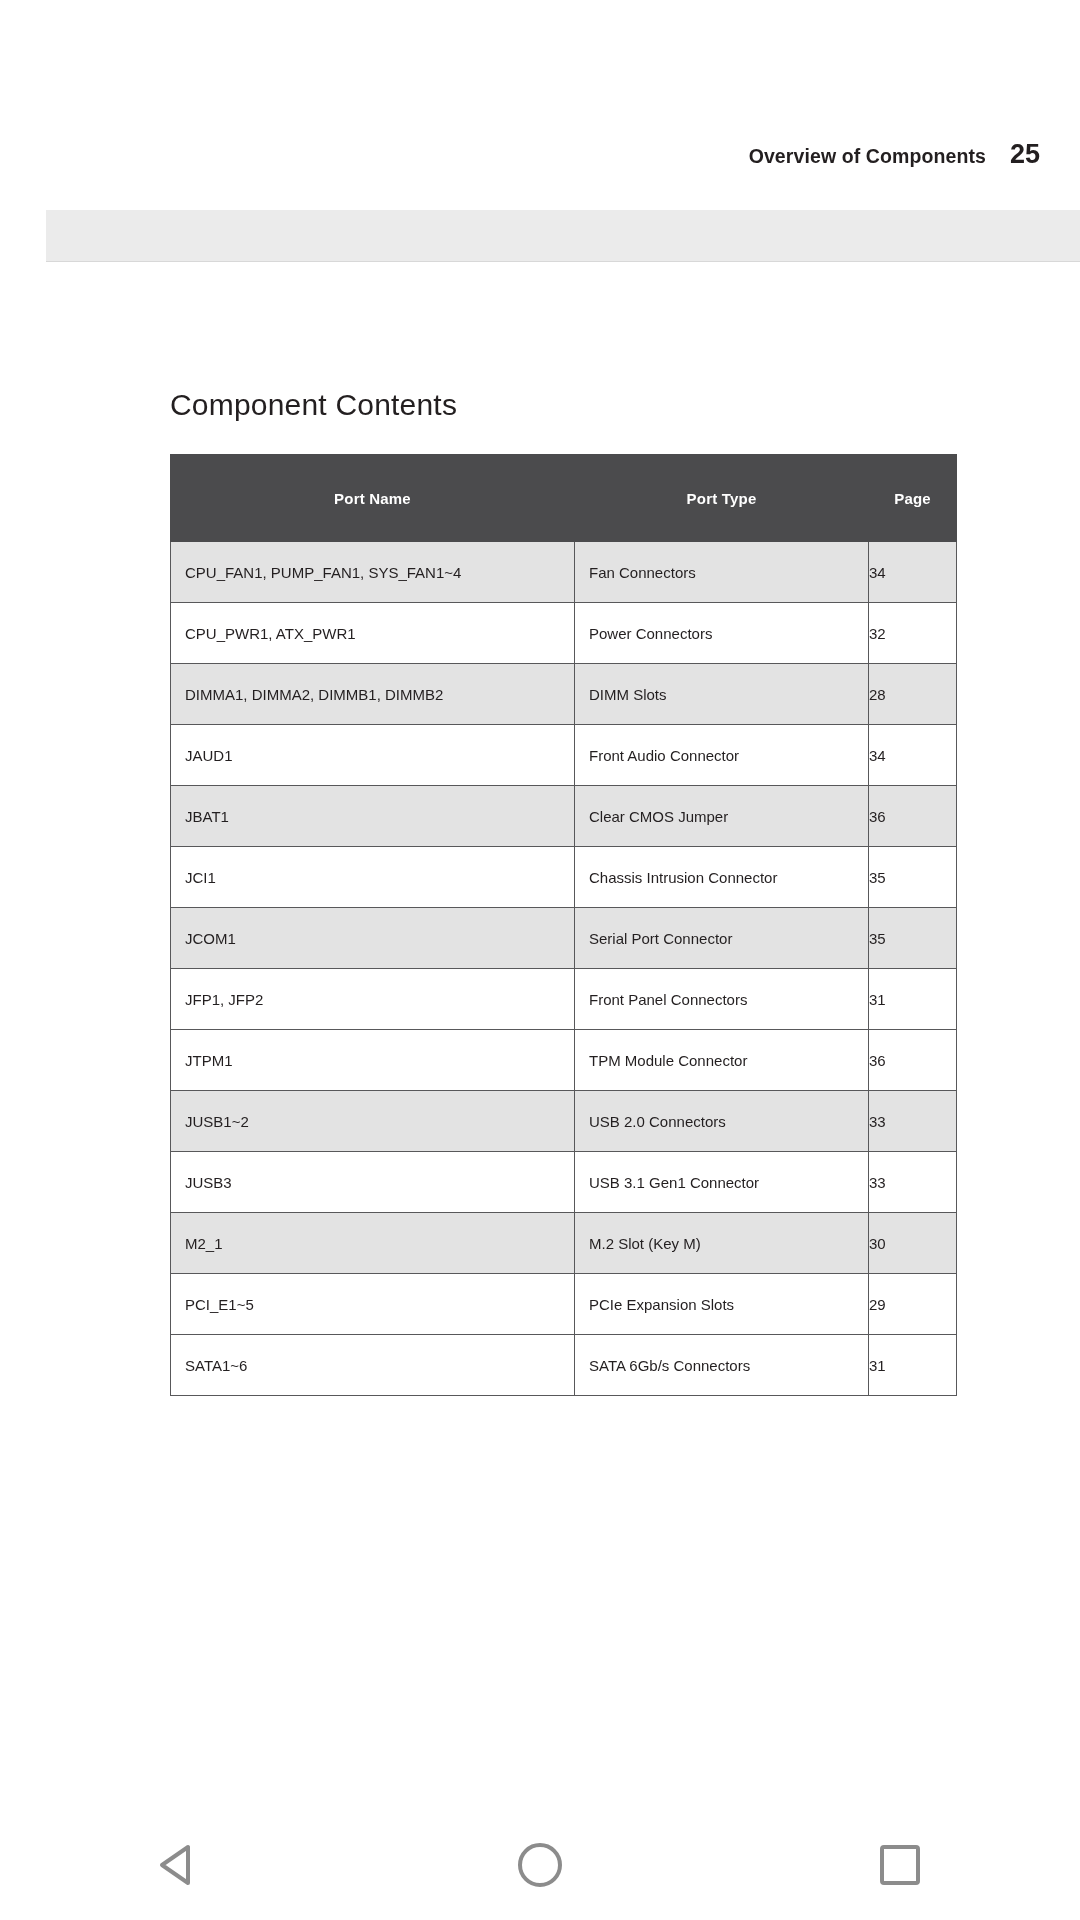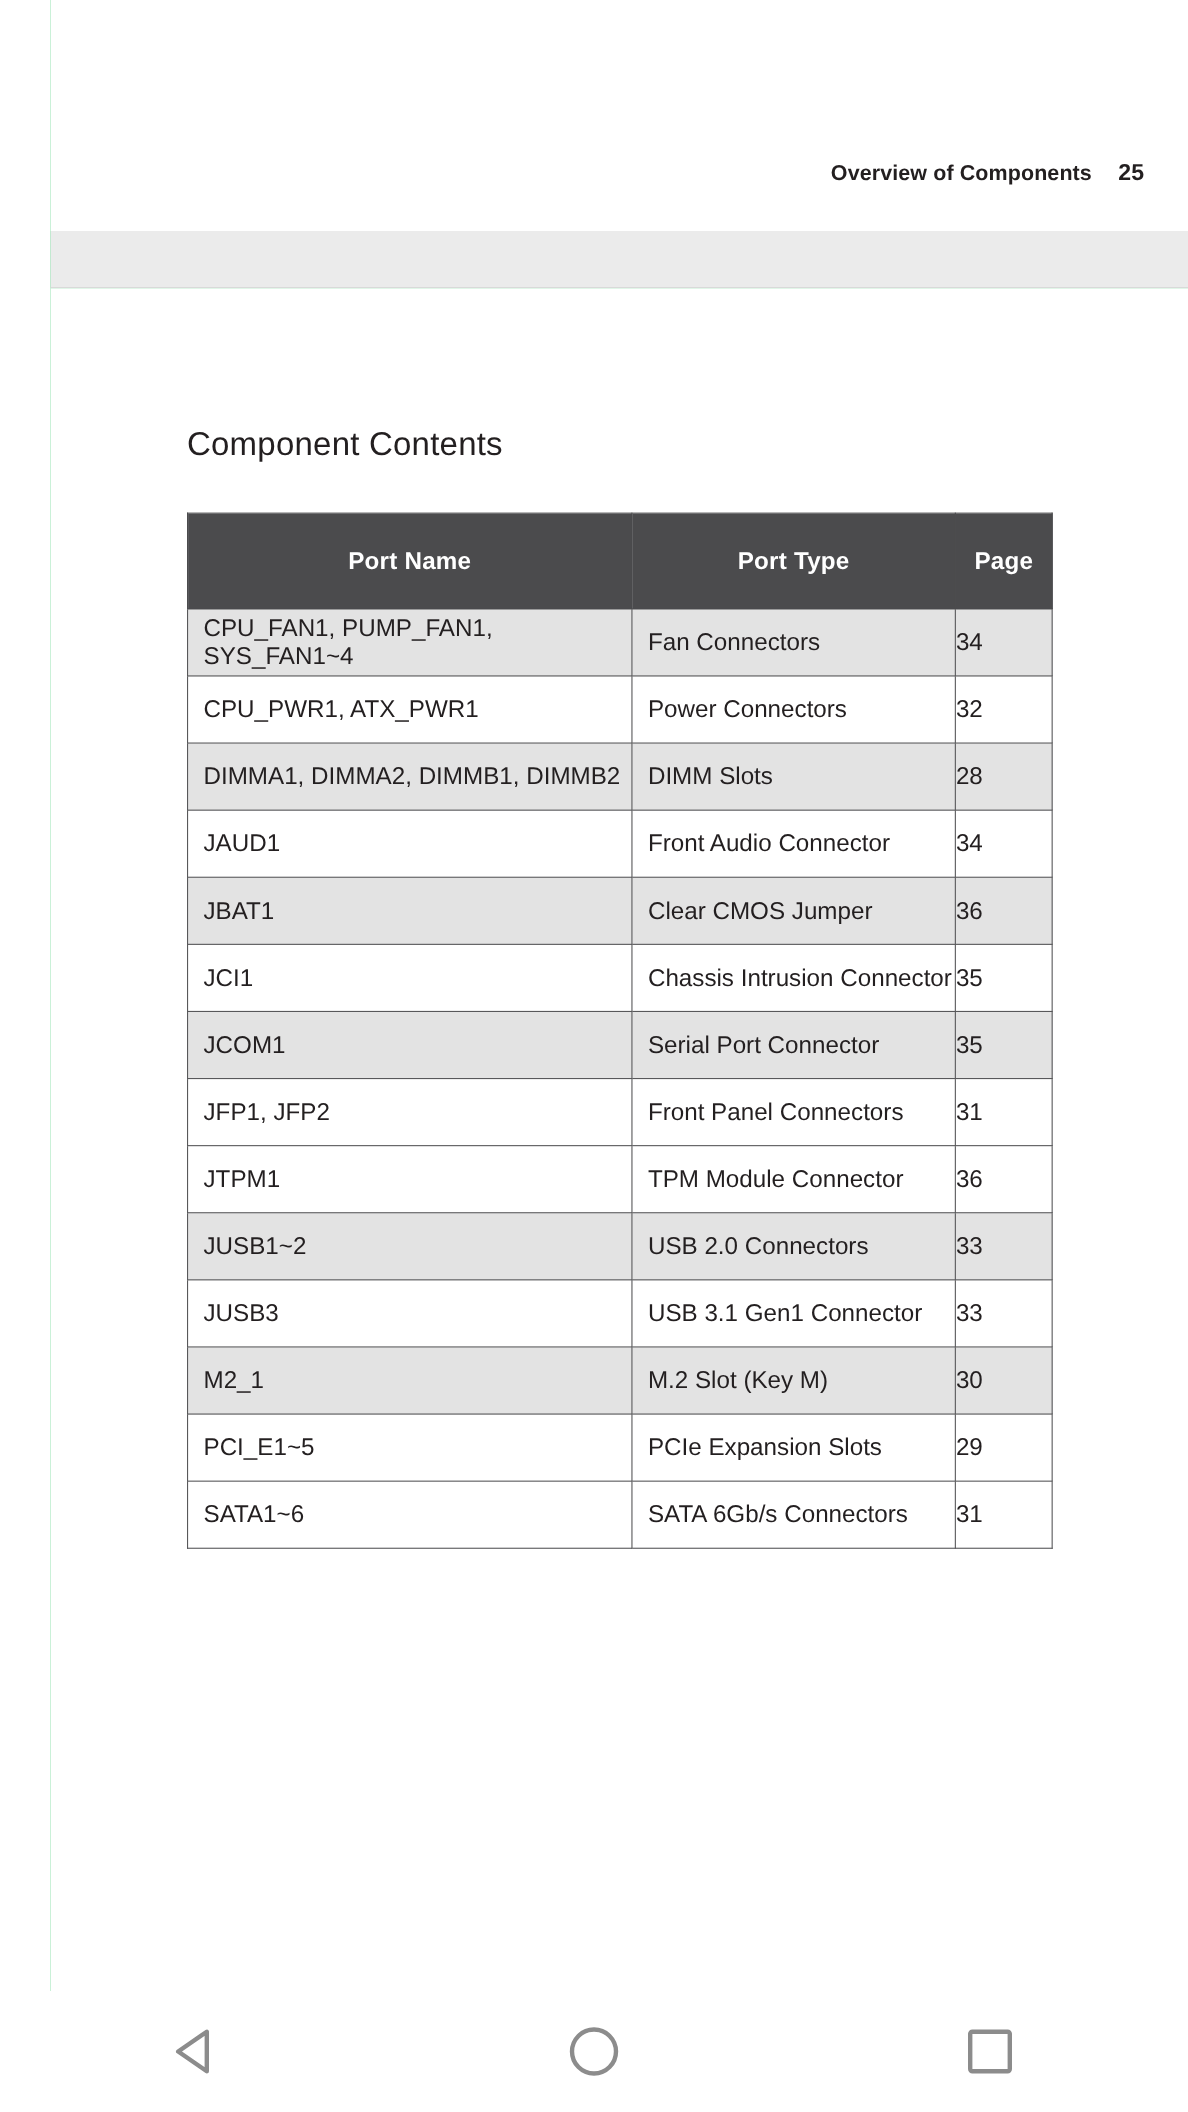--- a/index.html
+++ b/index.html
@@ -14,21 +14,21 @@
     overflow: hidden;
     position: relative;
   }
 
   
   .viewer {
     position: absolute;
     left: 0; top: 0;
     width: 1080px;
     height: 1810px;
-    background: #22c55e;
+    background: #7f1d1d;
   }
   .left-gutter {
     position: absolute;
     left: 0; top: 0;
     width: 46px;
     height: 1810px;
     background: #ffffff;
   }
 
   
@@ -48,21 +48,21 @@
     align-items: baseline;
     gap: 24px;
   }
   .page-top-header .hdr-title {
     font-size: 19.5px;
     font-weight: bold;
     color: #231f20;
     letter-spacing: .1px;
   }
   .page-top-header .hdr-page {
-    font-size: 21px;
+    font-size: 27px;
     font-weight: bold;
     color: #231f20;
   }
 
   
   .page-gap {
     position: absolute;
     left: 46px;
     top: 210px;
     width: 1034px;
@@ -95,24 +95,24 @@
     font-size: 30px;
     font-weight: normal;
     color: #231f20;
     letter-spacing: .2px;
   }
 
   
   table.components {
     position: absolute;
     left: 124px;
-    top: 204px;
+    top: 192px;
     width: 786px;
     border-collapse: collapse;
-    font-size: 22px;
+    font-size: 15px;
     color: #231f20;
     table-layout: fixed;
   }
   table.components th,
   table.components td {
     border: 1px solid #58585a;
     height: 60px;
     padding: 0 0 0 14px;
     font-weight: normal;
     vertical-align: middle;

